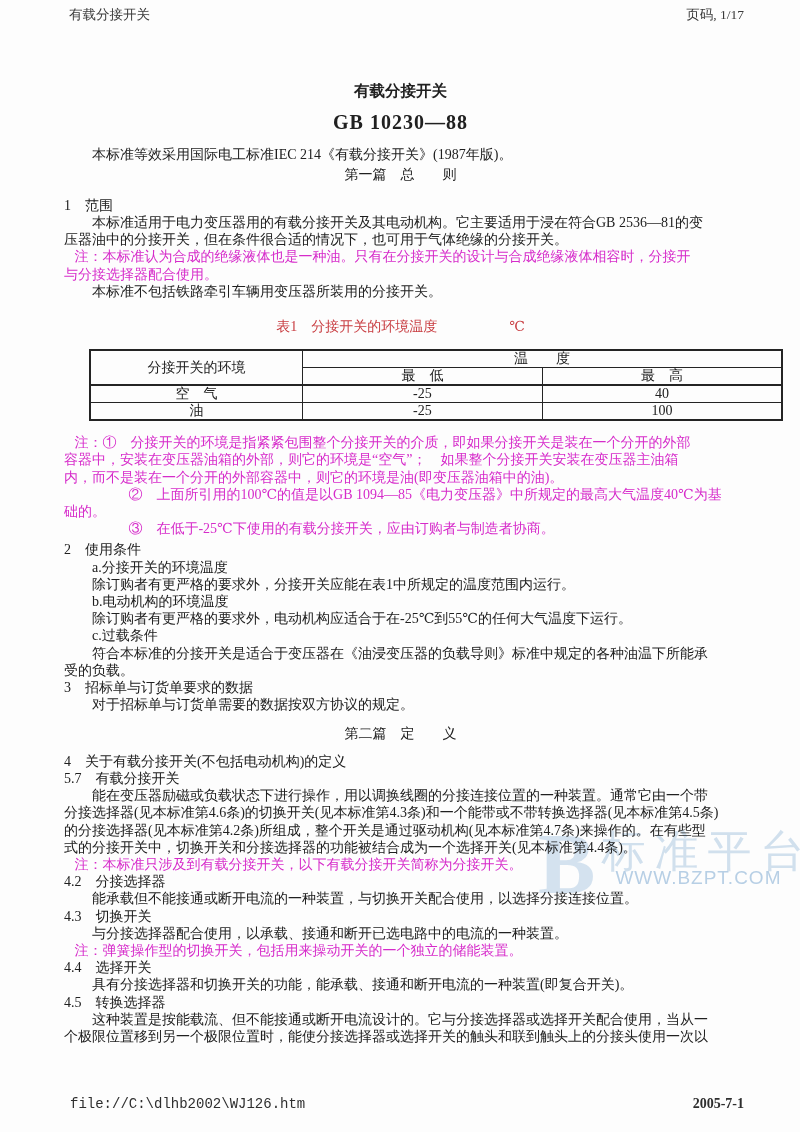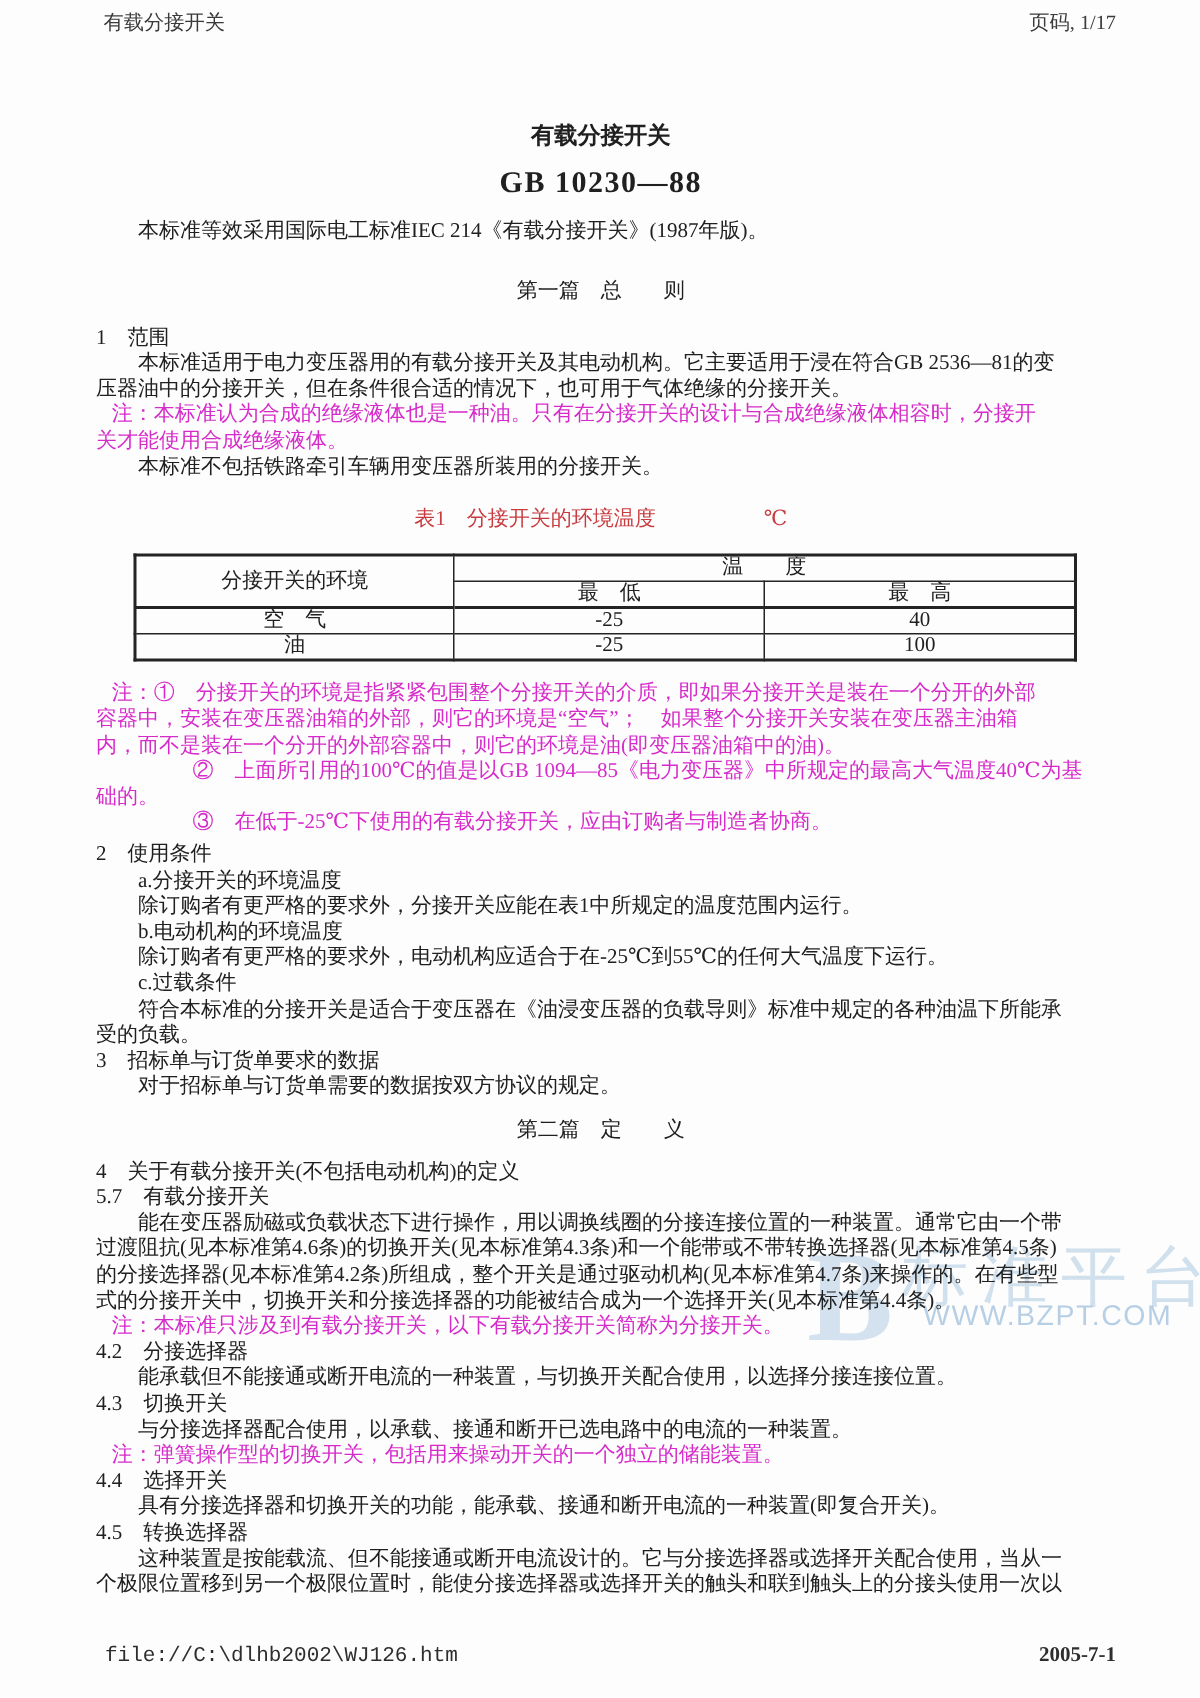--- a/index.html
+++ b/index.html
@@ -28,30 +28,30 @@
   
   .content{position:absolute;left:64px;top:82px;width:673px;z-index:1;font-size:14px;line-height:17.2px;}
   .ln{white-space:nowrap;}
   .ind{text-indent:2em;}
   .ind-sm{text-indent:0.75em;}
   .ind-lg{text-indent:4.6em;}
   .note{color:var(--note_text,#d62bca);}
   .doc-title{text-align:center;font-weight:700;font-size:15.5px;}
   .std-no{text-align:center;font-weight:700;font-size:20px;letter-spacing:1px;margin-top:15px;}
   .intro{margin-top:15px;}
-  .part-heading{text-align:center;margin-top:22px;}
+  .part-heading{text-align:center;margin-top:2px;}
   .gap-part2{margin-top:12px;margin-bottom:10px;}
   .gap-sec1{margin-top:14px;}
   .gap-sec2{margin-top:4px;}
 
   
   .caption{text-align:center;color:var(--caption_red,#c83c40);margin-top:18px;white-space:nowrap;}
   .caption .unit{margin-left:72px;}
   table.t1{border-collapse:collapse;border:2px solid #242424;margin-top:14px;margin-left:25px;
-           width:629px;table-layout:fixed;}
+           width:694px;table-layout:fixed;}
   table.t1 td{border:1px solid #242424;text-align:center;font-size:14px;height:16px;
               line-height:16px;padding:0;white-space:nowrap;overflow:hidden;}
   table.t1 td.c-env{width:211px;border-bottom:2px solid #242424;}
   table.t1 td.c-min{width:206px;}
   table.t1 tr.h2 td{border-bottom:2px solid #242424;}
   .tnotes{margin-top:13px;}
 </style>
 </head>
 <body>
 
@@ -74,21 +74,21 @@
 
     <div class="doc-title">有载分接开关</div>
     <div class="std-no">GB 10230—88</div>
     <div class="ln ind intro">本标准等效采用国际电工标准IEC 214《有载分接开关》(1987年版)。</div>
     <div class="part-heading">第一篇　总　　则</div>
 
     <div class="ln gap-sec1">1　范围</div>
     <div class="ln ind">本标准适用于电力变压器用的有载分接开关及其电动机构。它主要适用于浸在符合GB 2536—81的变</div>
     <div class="ln">压器油中的分接开关，但在条件很合适的情况下，也可用于气体绝缘的分接开关。</div>
     <div class="ln ind-sm note">注：本标准认为合成的绝缘液体也是一种油。只有在分接开关的设计与合成绝缘液体相容时，分接开</div>
-    <div class="ln note">关才能使用合成绝缘液体。</div>
+    <div class="ln note">与分接选择器配合使用。</div>
     <div class="ln ind">本标准不包括铁路牵引车辆用变压器所装用的分接开关。</div>
 
     <div class="caption">
       <span>表1　分接开关的环境温度</span><span class="unit">℃</span>
     </div>
 
     <table class="t1">
       <tbody>
         <tr>
           <td class="c-env" rowspan="2">分接开关的环境</td>
@@ -130,21 +130,21 @@
     <div class="ln">受的负载。</div>
 
     <div class="ln">3　招标单与订货单要求的数据</div>
     <div class="ln ind">对于招标单与订货单需要的数据按双方协议的规定。</div>
 
     <div class="part-heading gap-part2">第二篇　定　　义</div>
 
     <div class="ln">4　关于有载分接开关(不包括电动机构)的定义</div>
     <div class="ln">5.7　有载分接开关</div>
     <div class="ln ind">能在变压器励磁或负载状态下进行操作，用以调换线圈的分接连接位置的一种装置。通常它由一个带</div>
-    <div class="ln">过渡阻抗(见本标准第4.6条)的切换开关(见本标准第4.3条)和一个能带或不带转换选择器(见本标准第4.5条)</div>
+    <div class="ln">分接选择器(见本标准第4.6条)的切换开关(见本标准第4.3条)和一个能带或不带转换选择器(见本标准第4.5条)</div>
     <div class="ln">的分接选择器(见本标准第4.2条)所组成，整个开关是通过驱动机构(见本标准第4.7条)来操作的。在有些型</div>
     <div class="ln">式的分接开关中，切换开关和分接选择器的功能被结合成为一个选择开关(见本标准第4.4条)。</div>
     <div class="ln ind-sm note">注：本标准只涉及到有载分接开关，以下有载分接开关简称为分接开关。</div>
 
     <div class="ln">4.2　分接选择器</div>
     <div class="ln ind">能承载但不能接通或断开电流的一种装置，与切换开关配合使用，以选择分接连接位置。</div>
 
     <div class="ln">4.3　切换开关</div>
     <div class="ln ind">与分接选择器配合使用，以承载、接通和断开已选电路中的电流的一种装置。</div>
     <div class="ln ind-sm note">注：弹簧操作型的切换开关，包括用来操动开关的一个独立的储能装置。</div>

